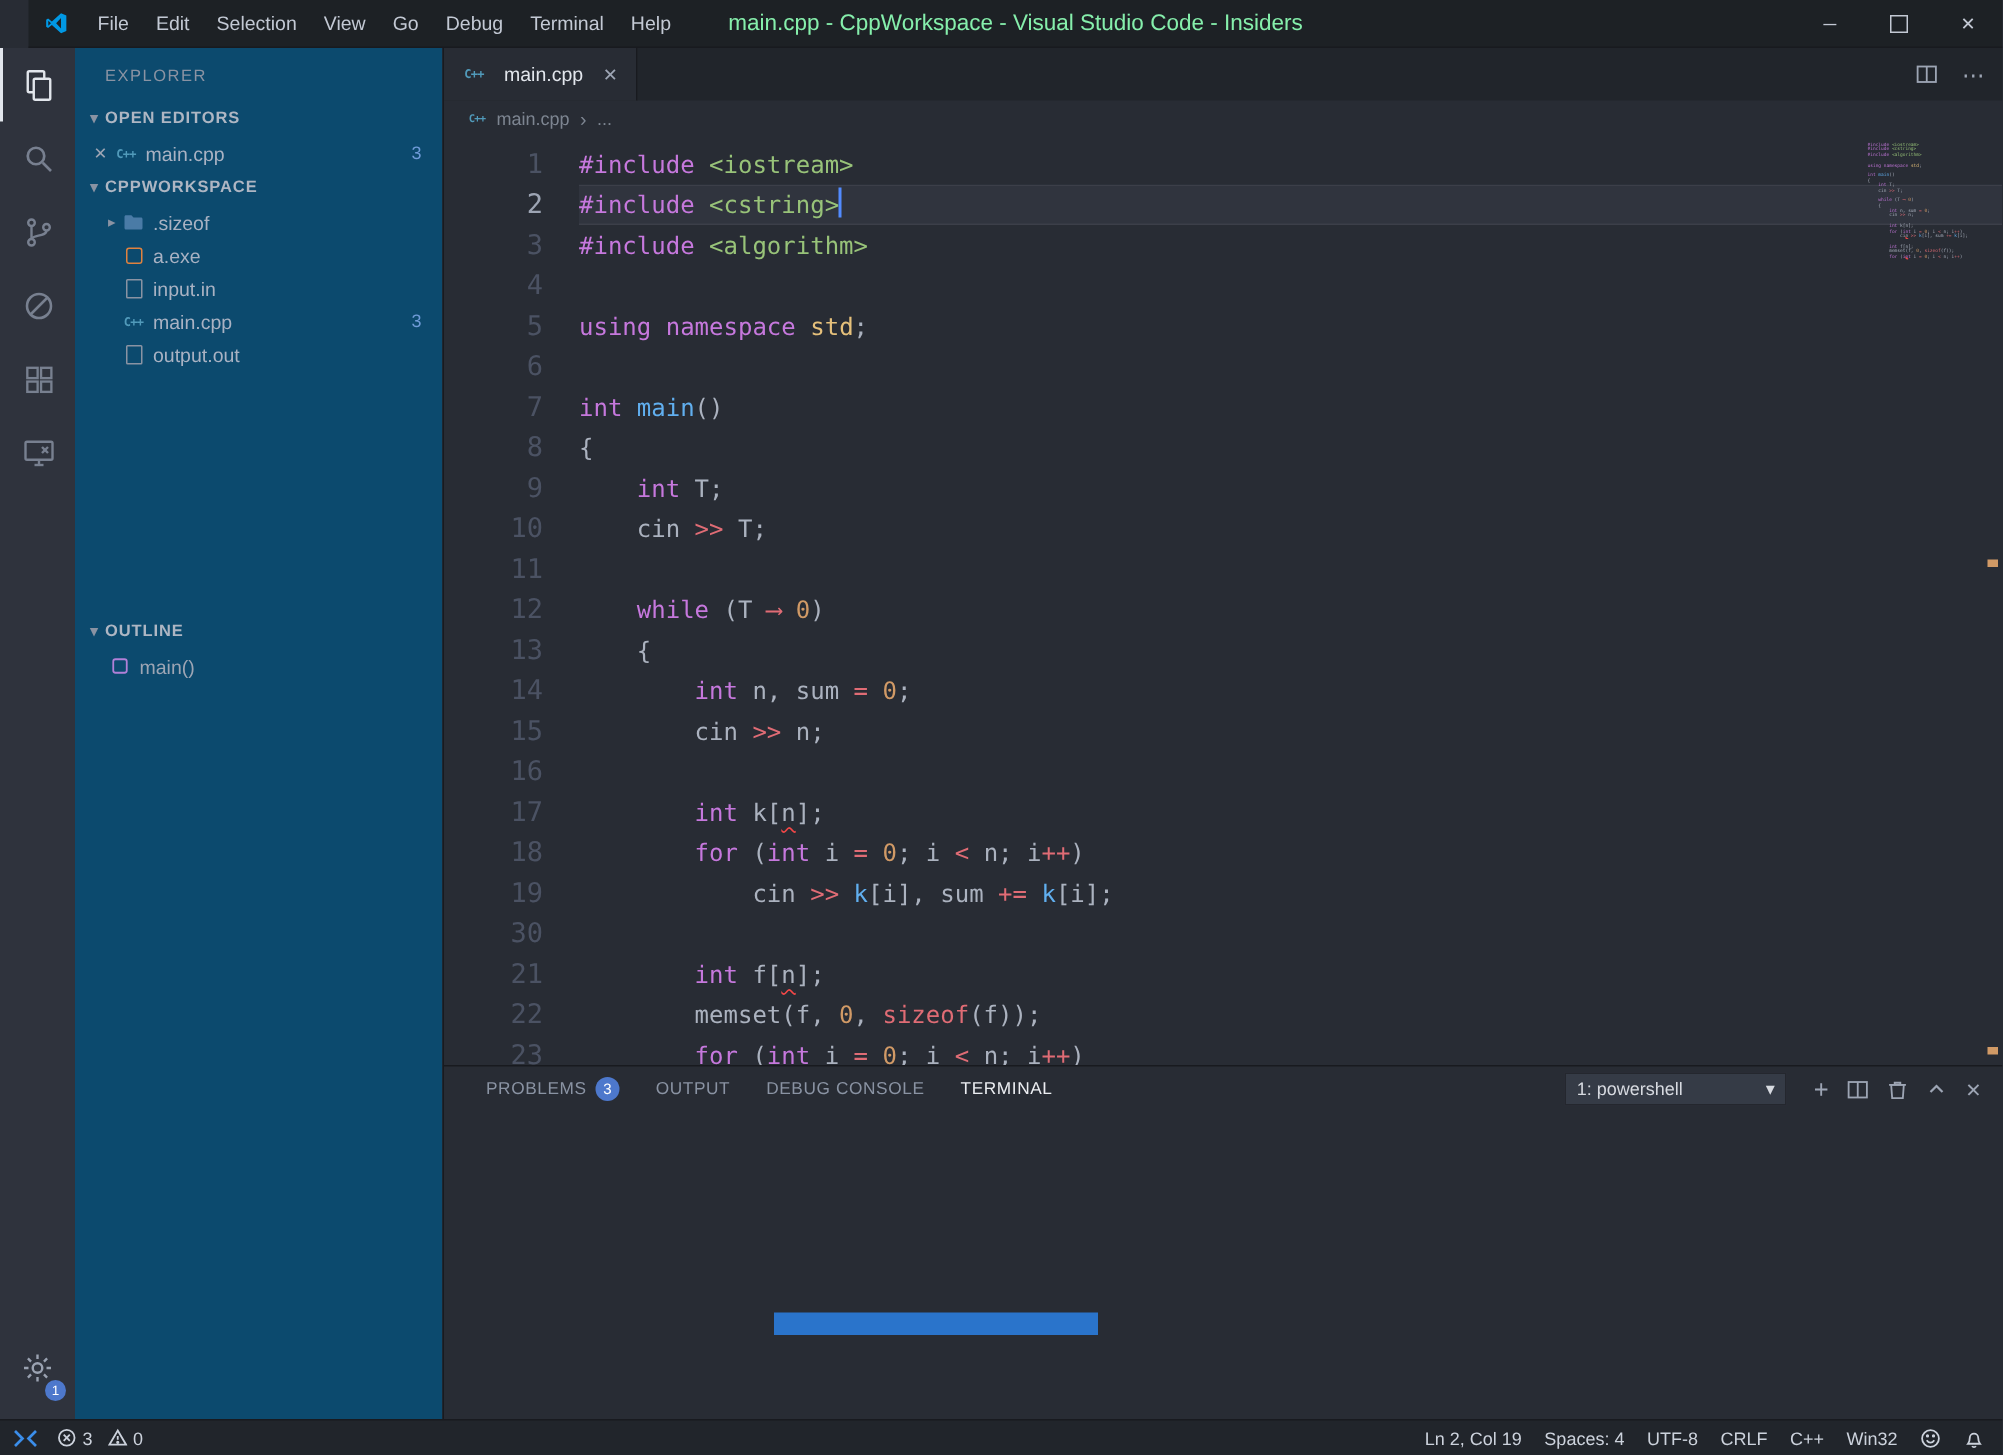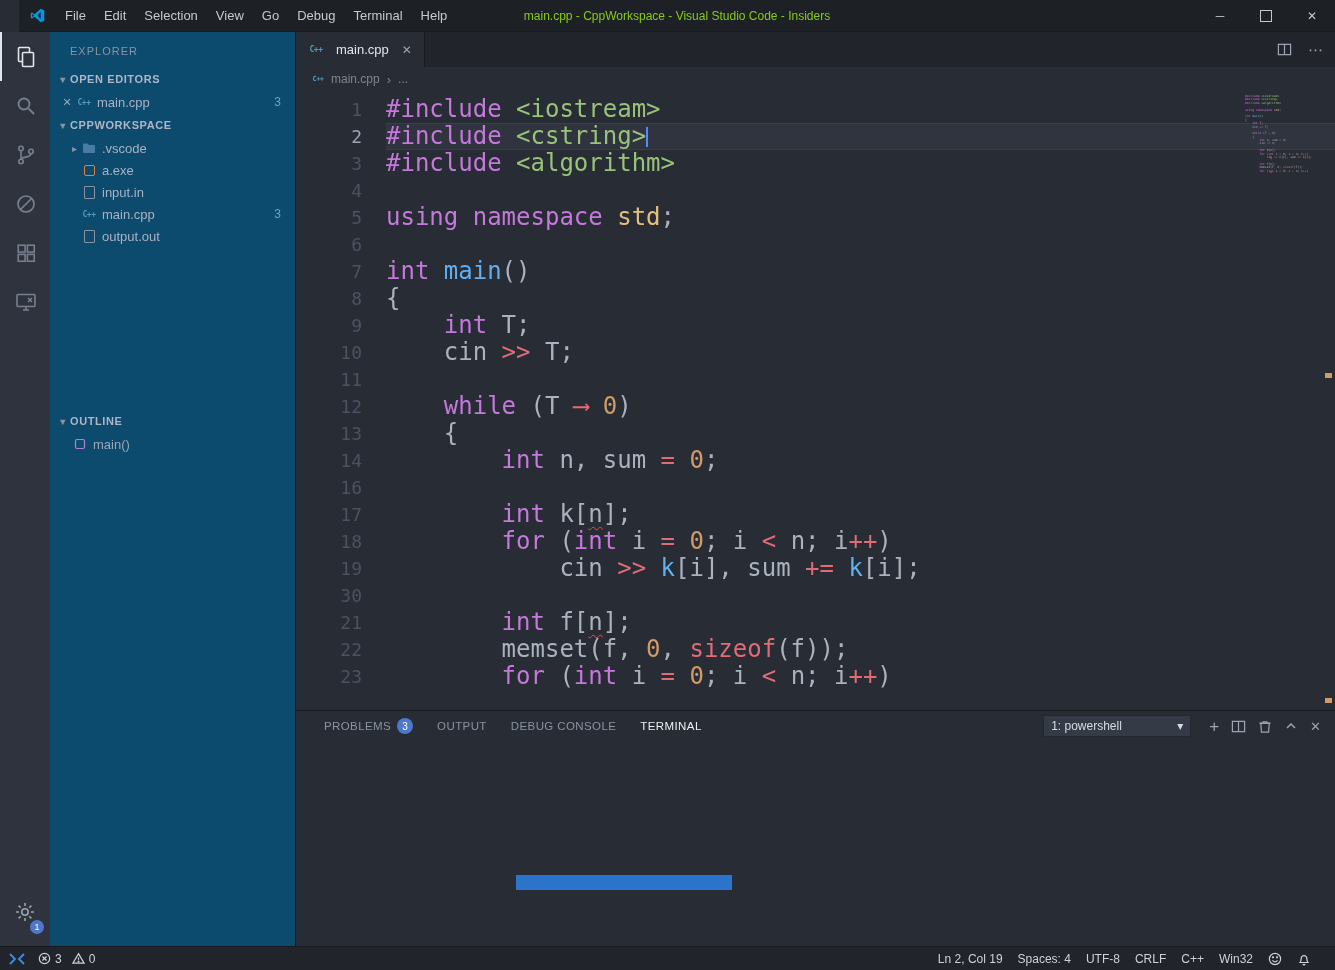--- a/index.html
+++ b/index.html
@@ -3,21 +3,21 @@
 <meta charset="utf-8">
 <style>
   html,body{margin:0;padding:0;}
   body{width:1335px;height:970px;position:relative;overflow:hidden;background:#282c34;
        font-family:"Liberation Sans",sans-serif;-webkit-font-smoothing:antialiased;}
   
   .titlebar{height:32px;background:#1d2125;display:flex;align-items:center;color:#c3c9d4;font-size:13px;position:relative;border-bottom:1px solid #181a1f;box-sizing:border-box;margin-left:19px;}
   .logo{margin:0 10px 0 10px;display:flex;align-items:center;}
   .menus{display:flex;height:100%;align-items:center;}
   .menu-item{padding:0 9px;height:100%;display:flex;align-items:center;cursor:default;}
-  .window-title{position:absolute;left:50%;transform:translateX(-50%);color:#84cc16;font-size:12px;white-space:nowrap;}
+  .window-title{position:absolute;left:50%;transform:translateX(-50%);color:#86efac;font-size:15px;white-space:nowrap;}
   .win-controls{margin-left:auto;display:flex;height:100%;}
   .wc{width:46px;height:100%;display:flex;align-items:center;justify-content:center;color:#c3c9d4;font-size:12px;}
   .wc-maxbox{width:10px;height:10px;border:1px solid #c3c9d4;display:inline-block;}
   
   .main{position:absolute;top:32px;bottom:24px;left:0;right:0;display:flex;}
   
   .activitybar{width:50px;background:#2f333d;display:flex;flex-direction:column;align-items:stretch;flex:none;}
   .ab-icon{height:49px;display:flex;align-items:center;justify-content:center;color:#788090;border-left:2px solid transparent;box-sizing:border-box;}
   .ab-icon.active{color:#e2e6ec;border-left-color:#e2e6ec;}
   .ab-bottom{margin-top:auto;margin-bottom:12px;position:relative;height:44px;display:flex;align-items:center;justify-content:center;color:#9aa2b1;}
@@ -46,21 +46,21 @@
   .tab{display:flex;align-items:center;gap:7px;padding:0 12px;background:#282c34;color:#e2e6ec;font-size:13px;border-right:1px solid #181a1f;}
   .tab-close{color:#9da5b4;font-size:12px;margin-left:6px;}
   .tb-actions{position:absolute;right:12px;top:0;height:35px;display:flex;align-items:center;gap:16px;color:#9da5b4;}
   .breadcrumb{height:24px;display:flex;align-items:center;gap:7px;padding-left:16px;color:#7d8591;font-size:12px;flex:none;}
   .bc-sep{font-size:13px;}
   
   .code-area{flex:1;position:relative;overflow:hidden;font-family:"DejaVu Sans Mono","DejaVu Sans",monospace;padding-top:5px;}
   .code-line{display:flex;height:27px;}
   .gutter{flex:none;width:66px;padding-right:24px;text-align:right;font-size:18px;line-height:27px;color:#4b5263;}
   .g-active{color:#9da5b4;}
-  .ltext{flex:1;white-space:pre;font-size:24px;line-height:27px;}
+  .ltext{flex:1;white-space:pre;font-size:16px;line-height:27px;}
   .activebg{background:rgba(153,170,204,.07);box-shadow:inset 0 1px 0 rgba(255,255,255,.06),inset 0 -1px 0 rgba(255,255,255,.06);}
   .caret{display:inline-block;width:2px;height:20px;background:#528bff;vertical-align:-3px;}
   .squiggle{text-decoration-line:underline;text-decoration-style:wavy;text-decoration-color:#f44747;text-decoration-thickness:1.2px;text-underline-offset:4px;}
   #minimap{position:absolute;top:4px;right:22px;width:68px;overflow:hidden;opacity:.95;}
   #minimap .code-line{height:3.4px;}
   #minimap .ltext{font-size:3px;line-height:3.4px;}
   .ruler-mark{position:absolute;right:3px;width:7px;height:5px;background:#d19a66;}
   
   .panel{height:236px;flex:none;border-top:1px solid #181a1f;display:flex;flex-direction:column;position:relative;background:#282c34;box-sizing:border-box;}
   .panel-header{height:30px;display:flex;align-items:center;padding-left:28px;gap:24px;flex:none;}
@@ -76,21 +76,21 @@
   .tri{width:0;height:0;border-top:10px solid transparent;border-bottom:10px solid transparent;flex:none;}
   .tri-dark{border-left:9px solid #1b4c7e;}
   .seg{background:#2472c8;color:#fff;height:20px;line-height:20px;padding:0 8px;flex:none;}
   .tri-blue{border-left:10px solid #2472c8;}
   .cursor-box{width:9px;height:16px;border:1px solid #c8ccd4;margin-left:10px;flex:none;}
   .term-selection{position:absolute;left:220px;top:134px;width:216px;height:15px;background:#2a74cb;}
   
   .statusbar{position:absolute;left:0;right:0;bottom:0;height:24px;background:#21252b;border-top:1px solid #181a1f;display:flex;align-items:center;color:#ccd2dc;font-size:12px;box-sizing:border-box;}
   .sb-left{display:flex;align-items:center;gap:12px;padding-left:8px;}
   .sb-group{display:flex;align-items:center;gap:4px;}
-  .sb-right{margin-left:auto;display:flex;align-items:center;gap:15px;padding-right:24px;}
+  .sb-right{margin-left:auto;display:flex;align-items:center;gap:15px;padding-right:12px;}
   .sb-item{white-space:nowrap;}
   svg{display:block;}
 </style>
 </head>
 <body>
 
 <div class="titlebar">
   <span class="logo">
     <svg width="17" height="17" viewBox="0 0 24 24">
         <path fill="#0098e4" d="M16.5 2.5l5 2.2v14.6l-5 2.2-8.6-7.9-3.6 2.8-1.8-1V8.6l1.8-1 3.6 2.8zM16.5 7l-4.6 5 4.6 5zM4.5 9.7v4.6L7 12z"></path>
@@ -189,21 +189,21 @@
     <div class="section-header">
       <span class="tw">▾</span>
       <span>CPPWORKSPACE</span>
     </div>
     <div id="workspace-list">
         <div class="row">
           <span class="tw">▸</span>
           <svg class="fi" width="14" height="12" viewBox="0 0 14 12">
             <path d="M1 2.5c0-.6.4-1 1-1h3.6L7 3h5c.6 0 1 .4 1 1v6c0 .6-.4 1-1 1H2c-.6 0-1-.4-1-1z" fill="#4a7ba6"></path>
           </svg>
-          <span class="row-label">.vscode</span>
+          <span class="row-label">.sizeof</span>
         </div>
         <div class="row">
           <span class="tw"></span>
           <span class="fi">
             <span class="fi-exe"></span>
           </span>
           <span class="row-label">a.exe</span>
         </div>
         <div class="row">
           <span class="tw"></span>
@@ -314,20 +314,24 @@
             <div class="gutter">12</div>
             <div class="ltext"><span style="color: rgb(171, 178, 191);">    </span><span style="color: rgb(198, 120, 221);">while</span><span style="color: rgb(171, 178, 191);"> (T </span><span style="color: rgb(224, 108, 117);">⟶</span><span style="color: rgb(171, 178, 191);"> </span><span style="color: rgb(209, 154, 102);">0</span><span style="color: rgb(171, 178, 191);">)</span></div>
           </div>
           <div class="code-line">
             <div class="gutter">13</div>
             <div class="ltext"><span style="color: rgb(171, 178, 191);">    {</span></div>
           </div>
           <div class="code-line">
             <div class="gutter">14</div>
             <div class="ltext"><span style="color: rgb(171, 178, 191);">        </span><span style="color: rgb(198, 120, 221);">int</span><span style="color: rgb(171, 178, 191);"> n, sum </span><span style="color: rgb(224, 108, 117);">=</span><span style="color: rgb(171, 178, 191);"> </span><span style="color: rgb(209, 154, 102);">0</span><span style="color: rgb(171, 178, 191);">;</span></div>
+          </div>
+          <div class="code-line">
+            <div class="gutter">15</div>
+            <div class="ltext"><span style="color: rgb(171, 178, 191);">        cin </span><span style="color: rgb(224, 108, 117);">&gt;&gt;</span><span style="color: rgb(171, 178, 191);"> n;</span></div>
           </div>
           <div class="code-line">
             <div class="gutter">16</div>
             <div class="ltext"></div>
           </div>
           <div class="code-line">
             <div class="gutter">17</div>
             <div class="ltext"><span style="color: rgb(171, 178, 191);">        </span><span style="color: rgb(198, 120, 221);">int</span><span style="color: rgb(171, 178, 191);"> k[</span><span class="squiggle" style="color: rgb(171, 178, 191);">n</span><span style="color: rgb(171, 178, 191);">];</span></div>
           </div>
           <div class="code-line">

